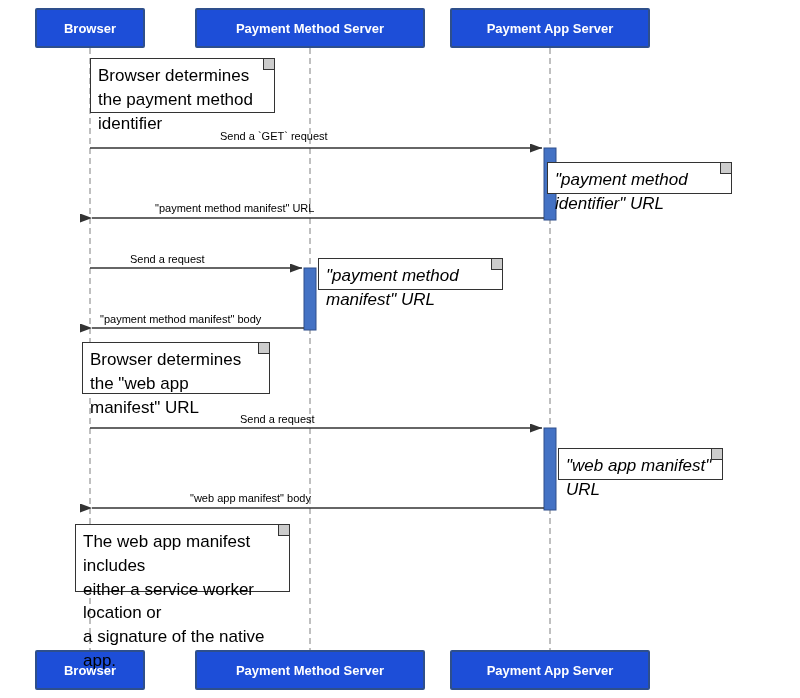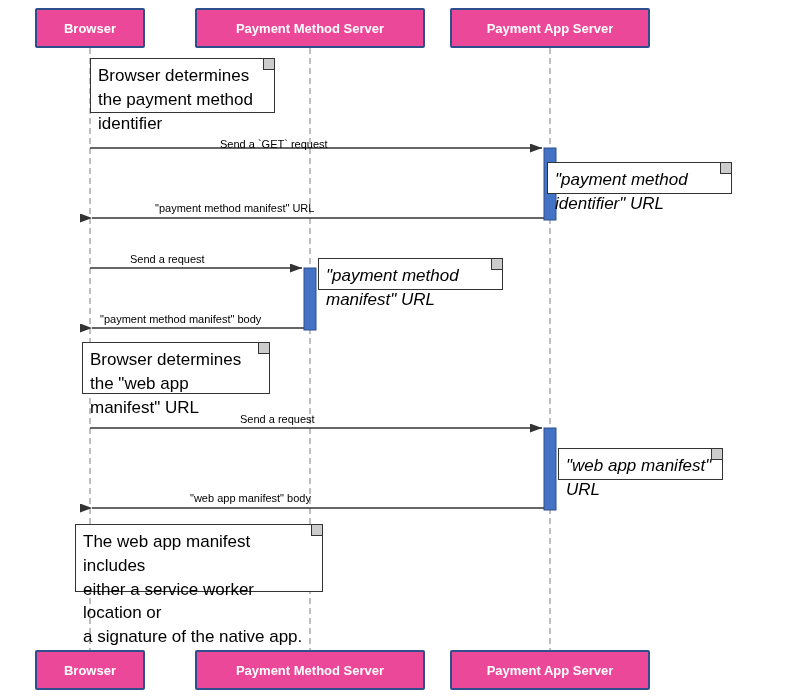--- a/index.html
+++ b/index.html
@@ -15,21 +15,21 @@
 
     .diagram-container {
       position: relative;
       width: 800px;
       height: 698px;
     }
 
     
     .actor-box {
       position: absolute;
-      background: #ec4899;
+      background: #1d4ed8;
       color: white;
       font-weight: bold;
       font-size: 13px;
       text-align: center;
       padding: 8px 10px;
       border: 2px solid #2E4F8C;
       border-radius: 2px;
       display: flex;
       align-items: center;
       justify-content: center;
@@ -130,21 +130,21 @@
     <span>Payment Method Server</span>
   </div>
   <div class="actor-box" style="left:450px; top:650px; width:200px; height:40px;">
     <span>Payment App Server</span>
   </div>
 
   <div class="note" style="left:90px; top:58px; width:185px; height:55px;">
     <span>Browser determines<br>the payment method identifier</span>
   </div>
 
-  <div class="arrow-label" style="left:220px; top:138px;">
+  <div class="arrow-label" style="left:220px; top:130px;">
     <span>Send a `GET` request</span>
   </div>
 
   <div class="note" style="left:547px; top:162px; width:185px; height:32px; font-style:italic;">
     <span>"payment method identifier" URL</span>
   </div>
 
   <div class="arrow-label" style="left:155px; top:202px;">
     <span>"payment method manifest" URL</span>
   </div>
@@ -170,17 +170,17 @@
   </div>
 
   <div class="note" style="left:558px; top:448px; width:165px; height:32px; font-style:italic;">
     <span>"web app manifest" URL</span>
   </div>
 
   <div class="arrow-label" style="left:190px; top:492px;">
     <span>"web app manifest" body</span>
   </div>
 
-  <div class="note" style="left:75px; top:524px; width:248px; height:68px;">
+  <div class="note" style="left:75px; top:524px; width:215px; height:68px;">
     <span>The web app manifest includes<br>either a service worker location or<br>a signature of the native app.</span>
   </div>
 
 </div>
 
 </body></html>

